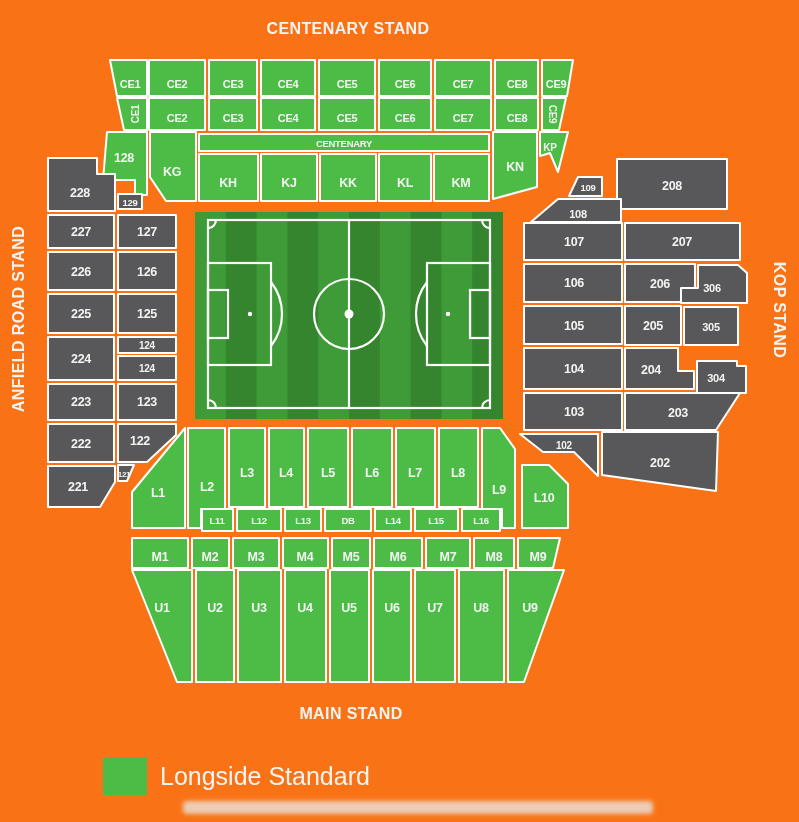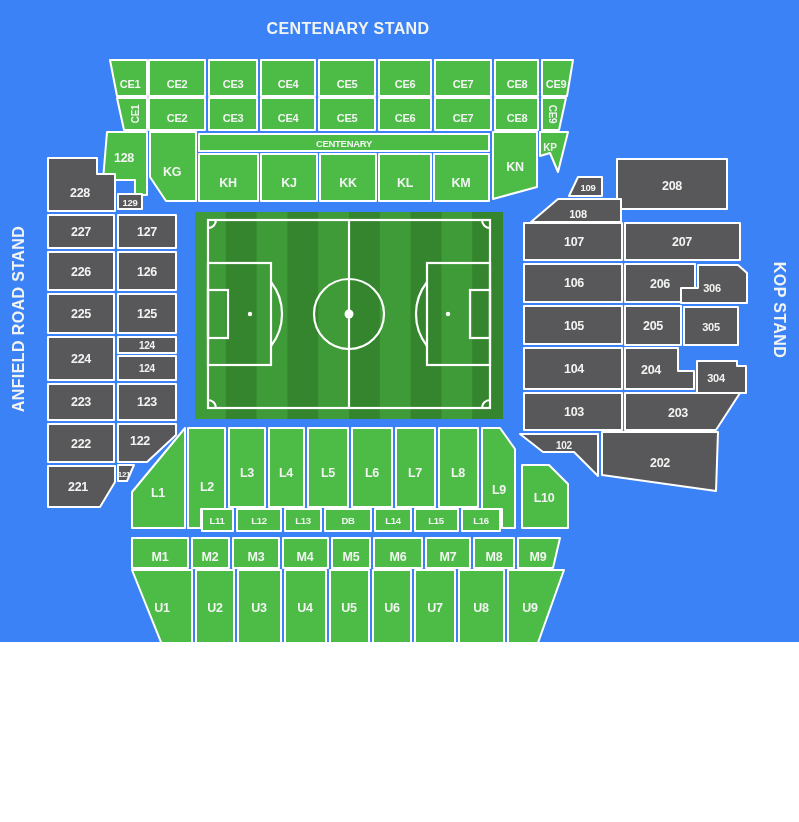--- a/index.html
+++ b/index.html
@@ -1,16 +1,16 @@
 <!DOCTYPE html>
 <html><head>
 <meta charset="utf-8">
 <style>
   html,body{margin:0;padding:0;background:#fff;}
-  #stage{position:relative;width:799px;height:642px;background:#3b82f6;overflow:hidden;
+  #stage{position:relative;width:799px;height:822px;background:#f97316;overflow:hidden;
          font-family:"Liberation Sans","DejaVu Sans",sans-serif;}
   svg{position:absolute;left:0;top:0;}
   .s{stroke:#ffffff;stroke-width:2;stroke-linejoin:round;}
   text{font-family:"Liberation Sans","DejaVu Sans",sans-serif;font-weight:700;
        fill:#f2f4f1;text-anchor:middle;letter-spacing:-0.3px;}
   .t12{font-size:12.5px;}
   .t11{font-size:11px;}
   .t10{font-size:10px;}
   .t9{font-size:9.5px;}
   .t8{font-size:8px;}

